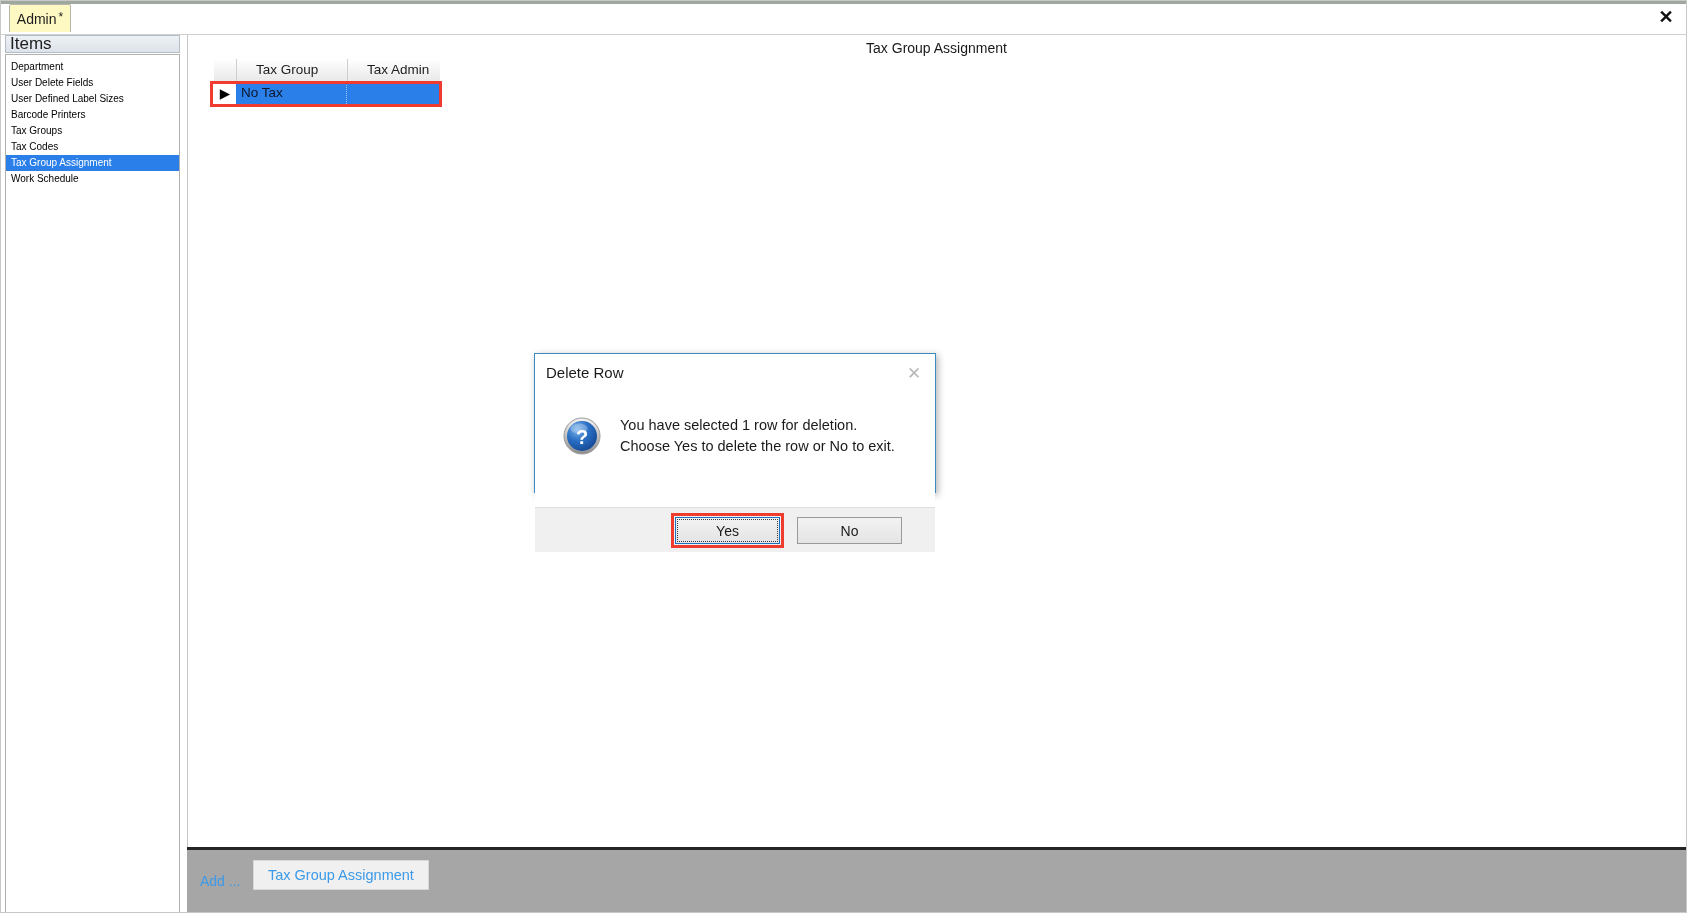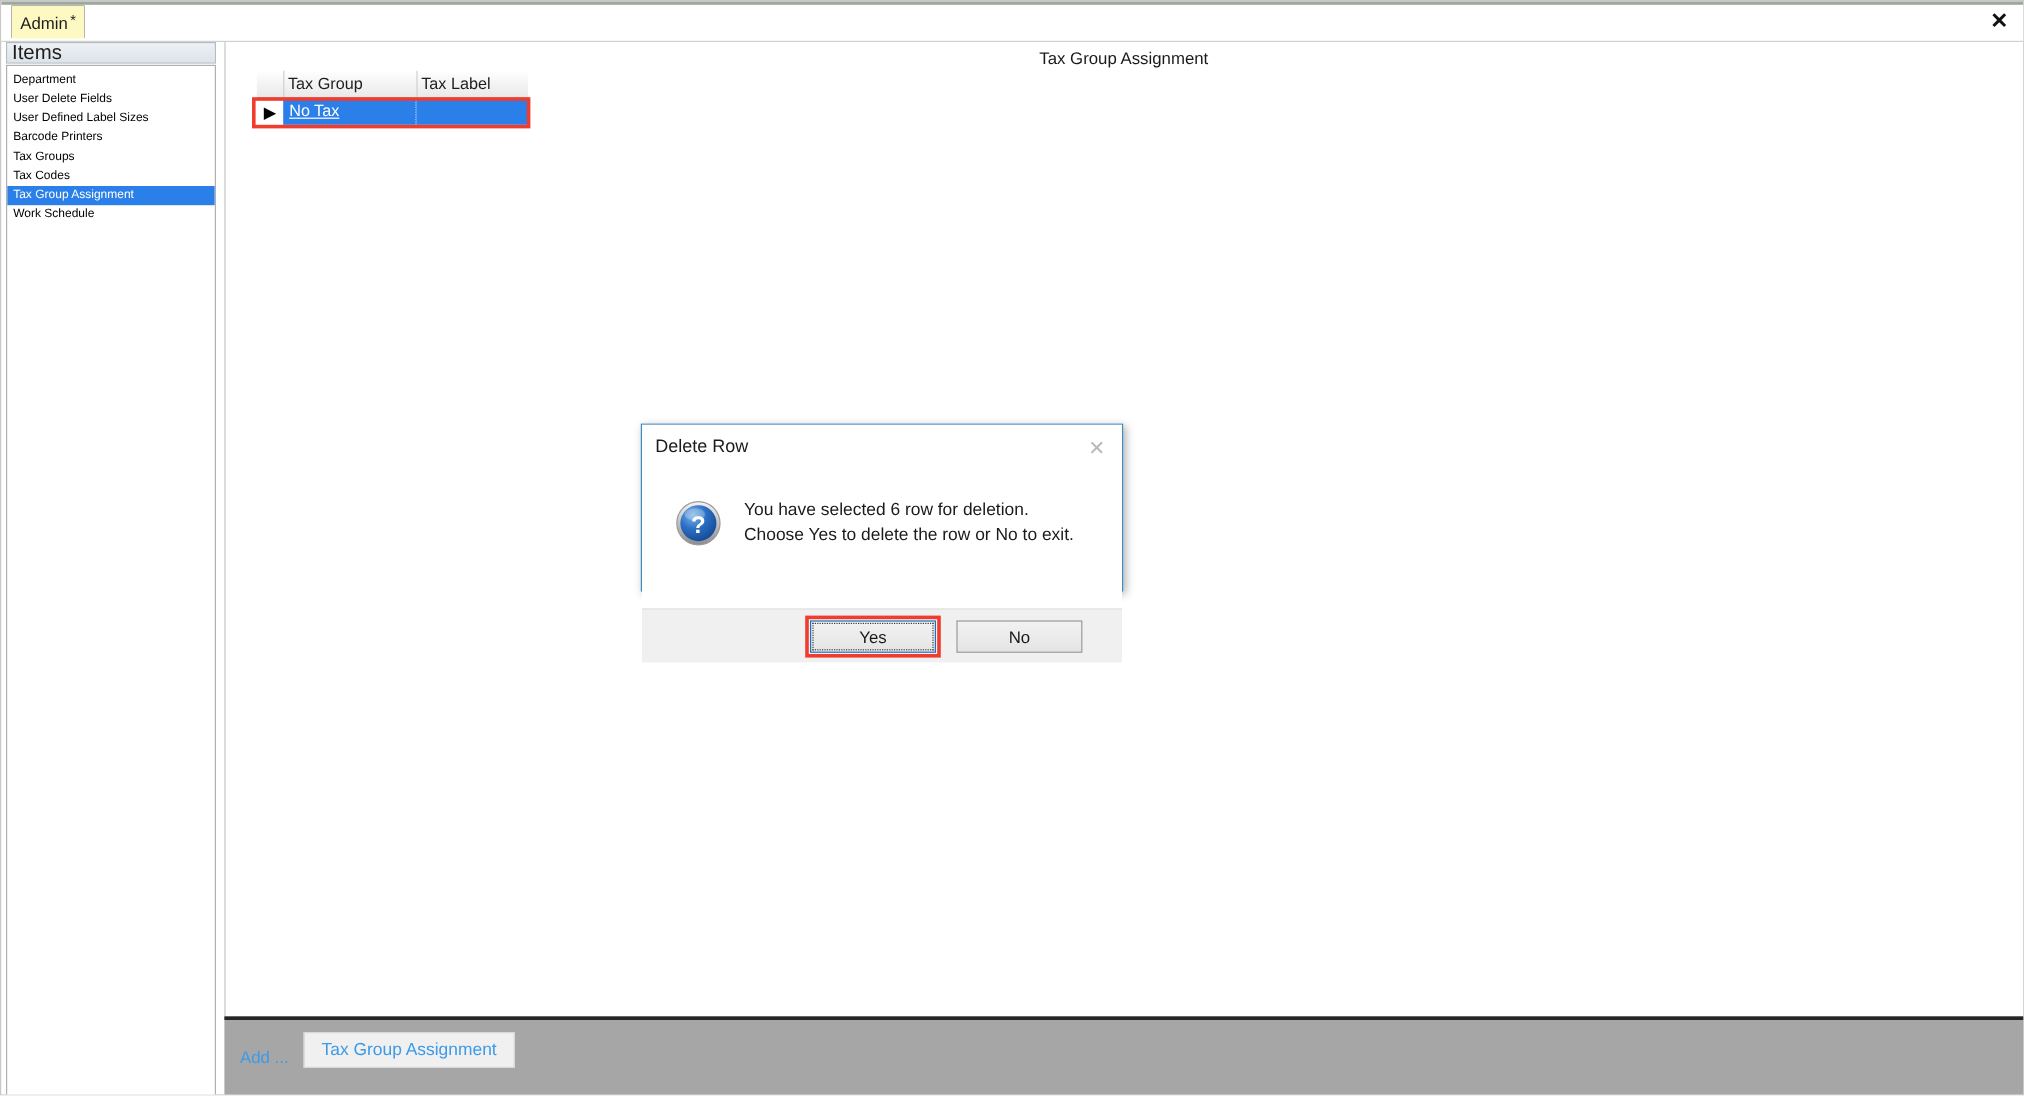--- a/index.html
+++ b/index.html
@@ -141,21 +141,21 @@
   #grid-header {
     display: flex;
     height: 22px;
     background: linear-gradient(to bottom, #ffffff 0%, #f3f3f3 52%, #e9e9e9 100%);
     border-bottom: 1px solid #b9b9b9;
   }
   .grid-th {
     font-size: 13.5px;
     color: #1d1d1d;
     line-height: 21px;
-    padding-left: 3px;
+    padding-left: 19px;
     box-sizing: border-box;
     cursor: default;
   }
   .grid-th.rowhdr { width: 22px; padding-left: 0; }
   .grid-th.c0 { width: 111px; border-left: 1px solid #cfcfcf; }
   .grid-th.c1 { width: 93px; border-left: 1px solid #cfcfcf; }
 
   #grid-row {
     display: flex;
     height: 22px;
@@ -170,21 +170,21 @@
   }
   .grid-td.rowhdr {
     width: 22px;
     padding-left: 0;
     background: #ffffff;
     display: flex;
     align-items: center;
     justify-content: center;
     color: #000000;
   }
-  .grid-td.sel { background: #2a7fe8; color: #ffffff; text-decoration: underline; }
+  .grid-td.sel { background: #2a7fe8; color: #0f172a; }
   .grid-td.c0 { width: 111px; border-right: 1px dotted #9fc6f2; }
   .grid-td.c1 { width: 93px; }
 
   
   #row-annotation {
     position: absolute;
     left: 22px; top: 46px;
     width: 232px; height: 26px;
     border: 3px solid #f03c2e;
     box-sizing: border-box;
@@ -340,21 +340,21 @@
     </div>
   </div>
 
   <div id="content-pane">
     <div id="content-title">Tax Group Assignment</div>
 
     <div id="grid">
       <div id="grid-header">
         <div class="grid-th rowhdr"></div>
         <div class="grid-th c0">Tax Group</div>
-        <div class="grid-th c1">Tax Label</div>
+        <div class="grid-th c1">Tax Admin</div>
       </div>
       <div id="grid-row">
         <div class="grid-td rowhdr">▶</div>
         <div class="grid-td c0 sel">No Tax</div>
         <div class="grid-td c1 sel"></div>
       </div>
     </div>
     <div id="row-annotation"></div>
   </div>
 
@@ -383,21 +383,21 @@
               <stop offset="100%" stop-color="#8d8d8d"></stop>
             </linearGradient>
           </defs>
           <circle cx="19" cy="19" r="18" fill="url(#qring)" stroke="#9a9a9a" stroke-width="1"></circle>
           <circle cx="19" cy="19" r="15" fill="url(#qgrad)"></circle>
           <ellipse cx="16" cy="11.5" rx="8.5" ry="5" fill="#ffffff" opacity="0.25"></ellipse>
           <text x="19" y="27" text-anchor="middle" font-family="Liberation Sans, sans-serif" font-size="20" font-weight="bold" fill="#ffffff">?</text>
         </svg>
       </div>
       <div id="dialog-message">
-        <div>You have selected 6 row for deletion.</div>
+        <div>You have selected 1 row for deletion.</div>
         <div>Choose Yes to delete the row or No to exit.</div>
       </div>
     </div>
 
     <div id="dialog-buttons">
       <div id="yes-annotation"></div>
       <div class="dlg-btn" id="yes-button">Yes</div>
       <div class="dlg-btn" id="no-button">No</div>
     </div>
   </div>

